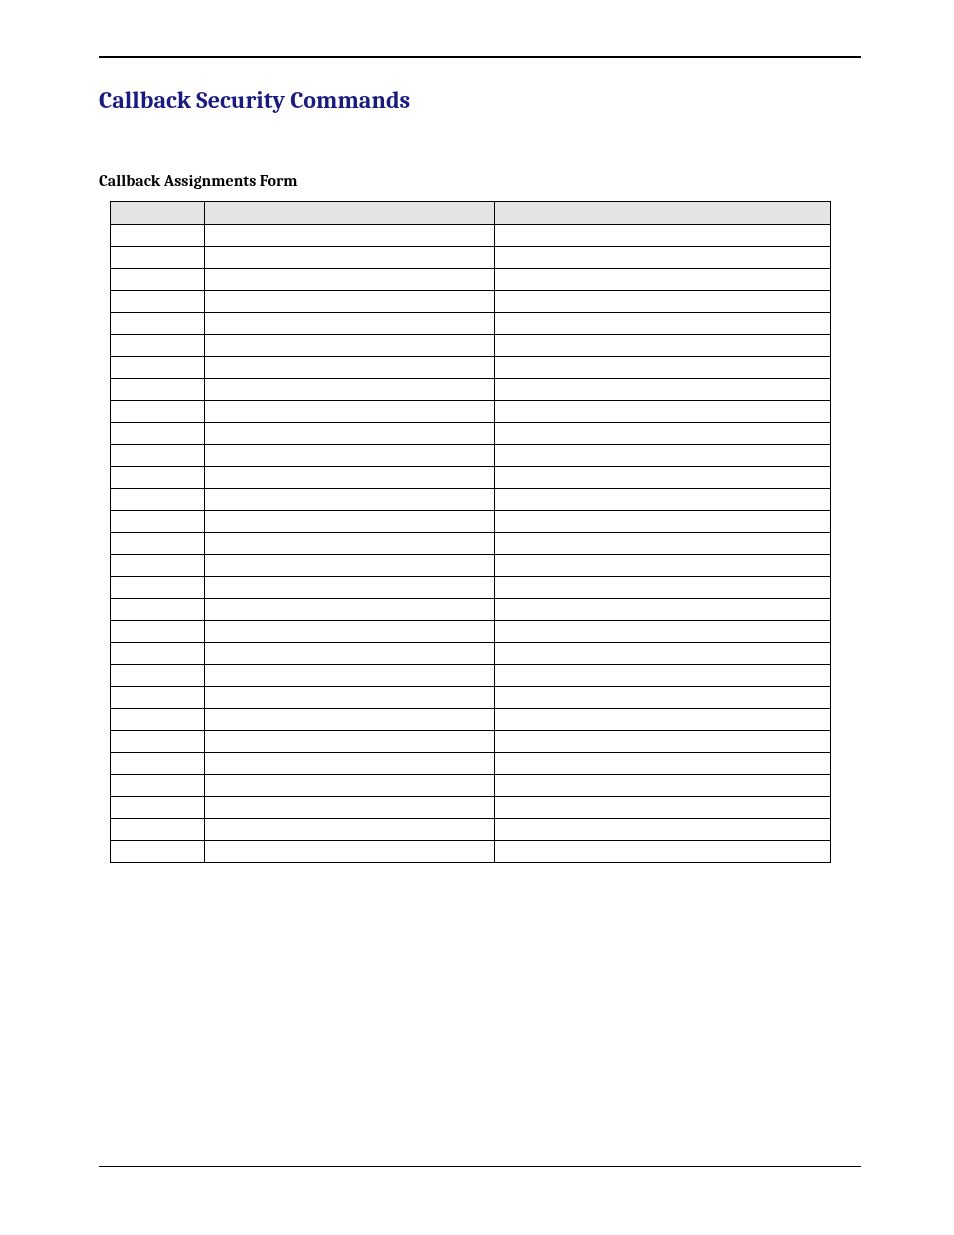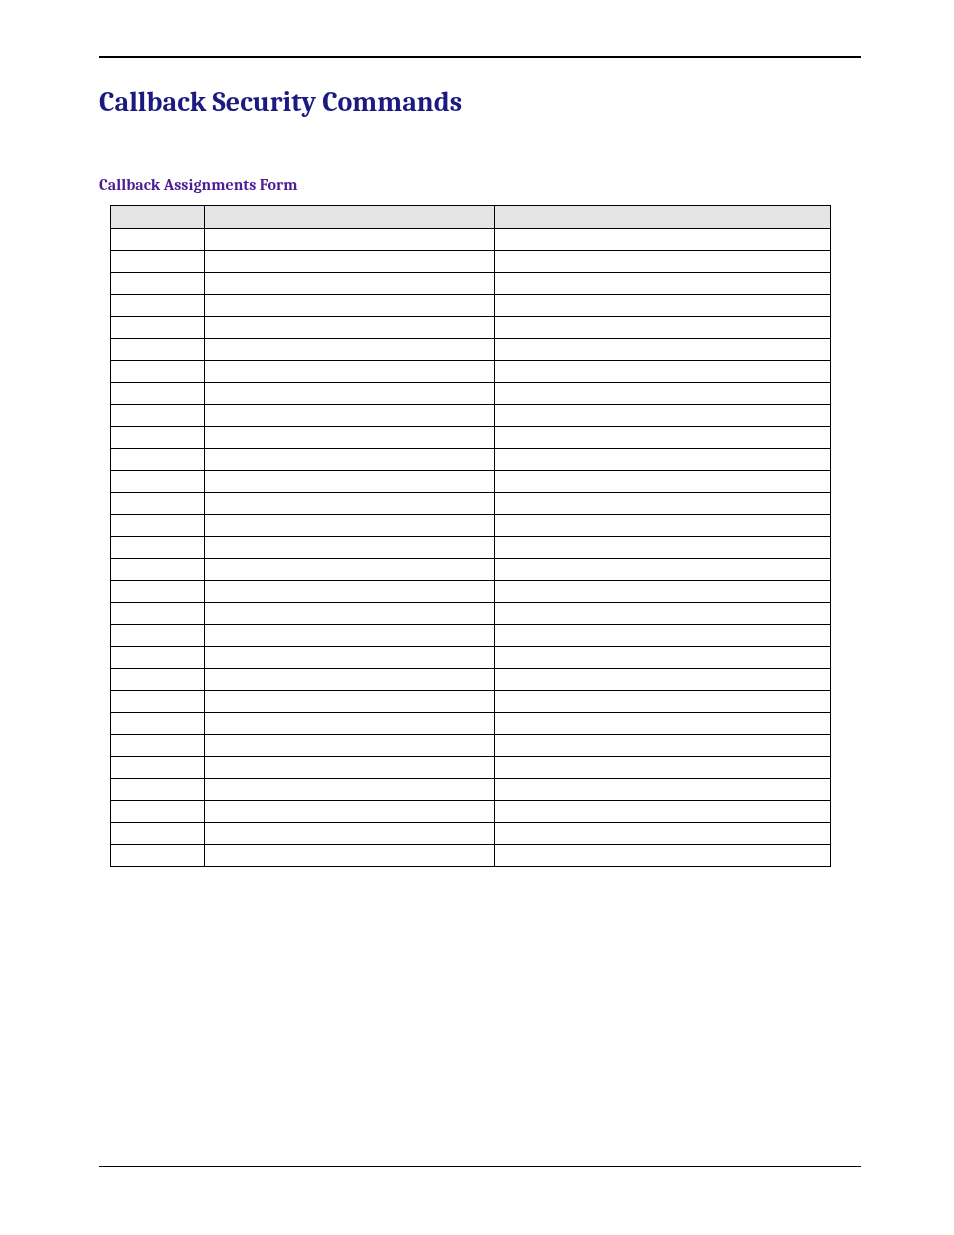--- a/index.html
+++ b/index.html
@@ -29,30 +29,30 @@
       right: 93px;
       border-top: 1px solid #000000;
     }
     .content {
       position: absolute;
       top: 80px;
       left: 99px;
       right: 93px;
     }
     h1 {
-      font-size: 28px;
+      font-size: 24px;
       font-weight: bold;
       color: #1a1a80;
       margin: 6px 0 0 0;
       font-family: Cambria, Georgia, 'Times New Roman', serif;
     }
     h2 {
       font-size: 16px;
       font-weight: bold;
-      color: #4c1d95;
+      color: #000000;
       margin: 58px 0 11px 0;
       font-family: Cambria, Georgia, 'Times New Roman', serif;
     }
     table.form-table {
       border-collapse: collapse;
       width: 721px;
       margin-left: 11px;
     }
     table.form-table th,
     table.form-table td {

